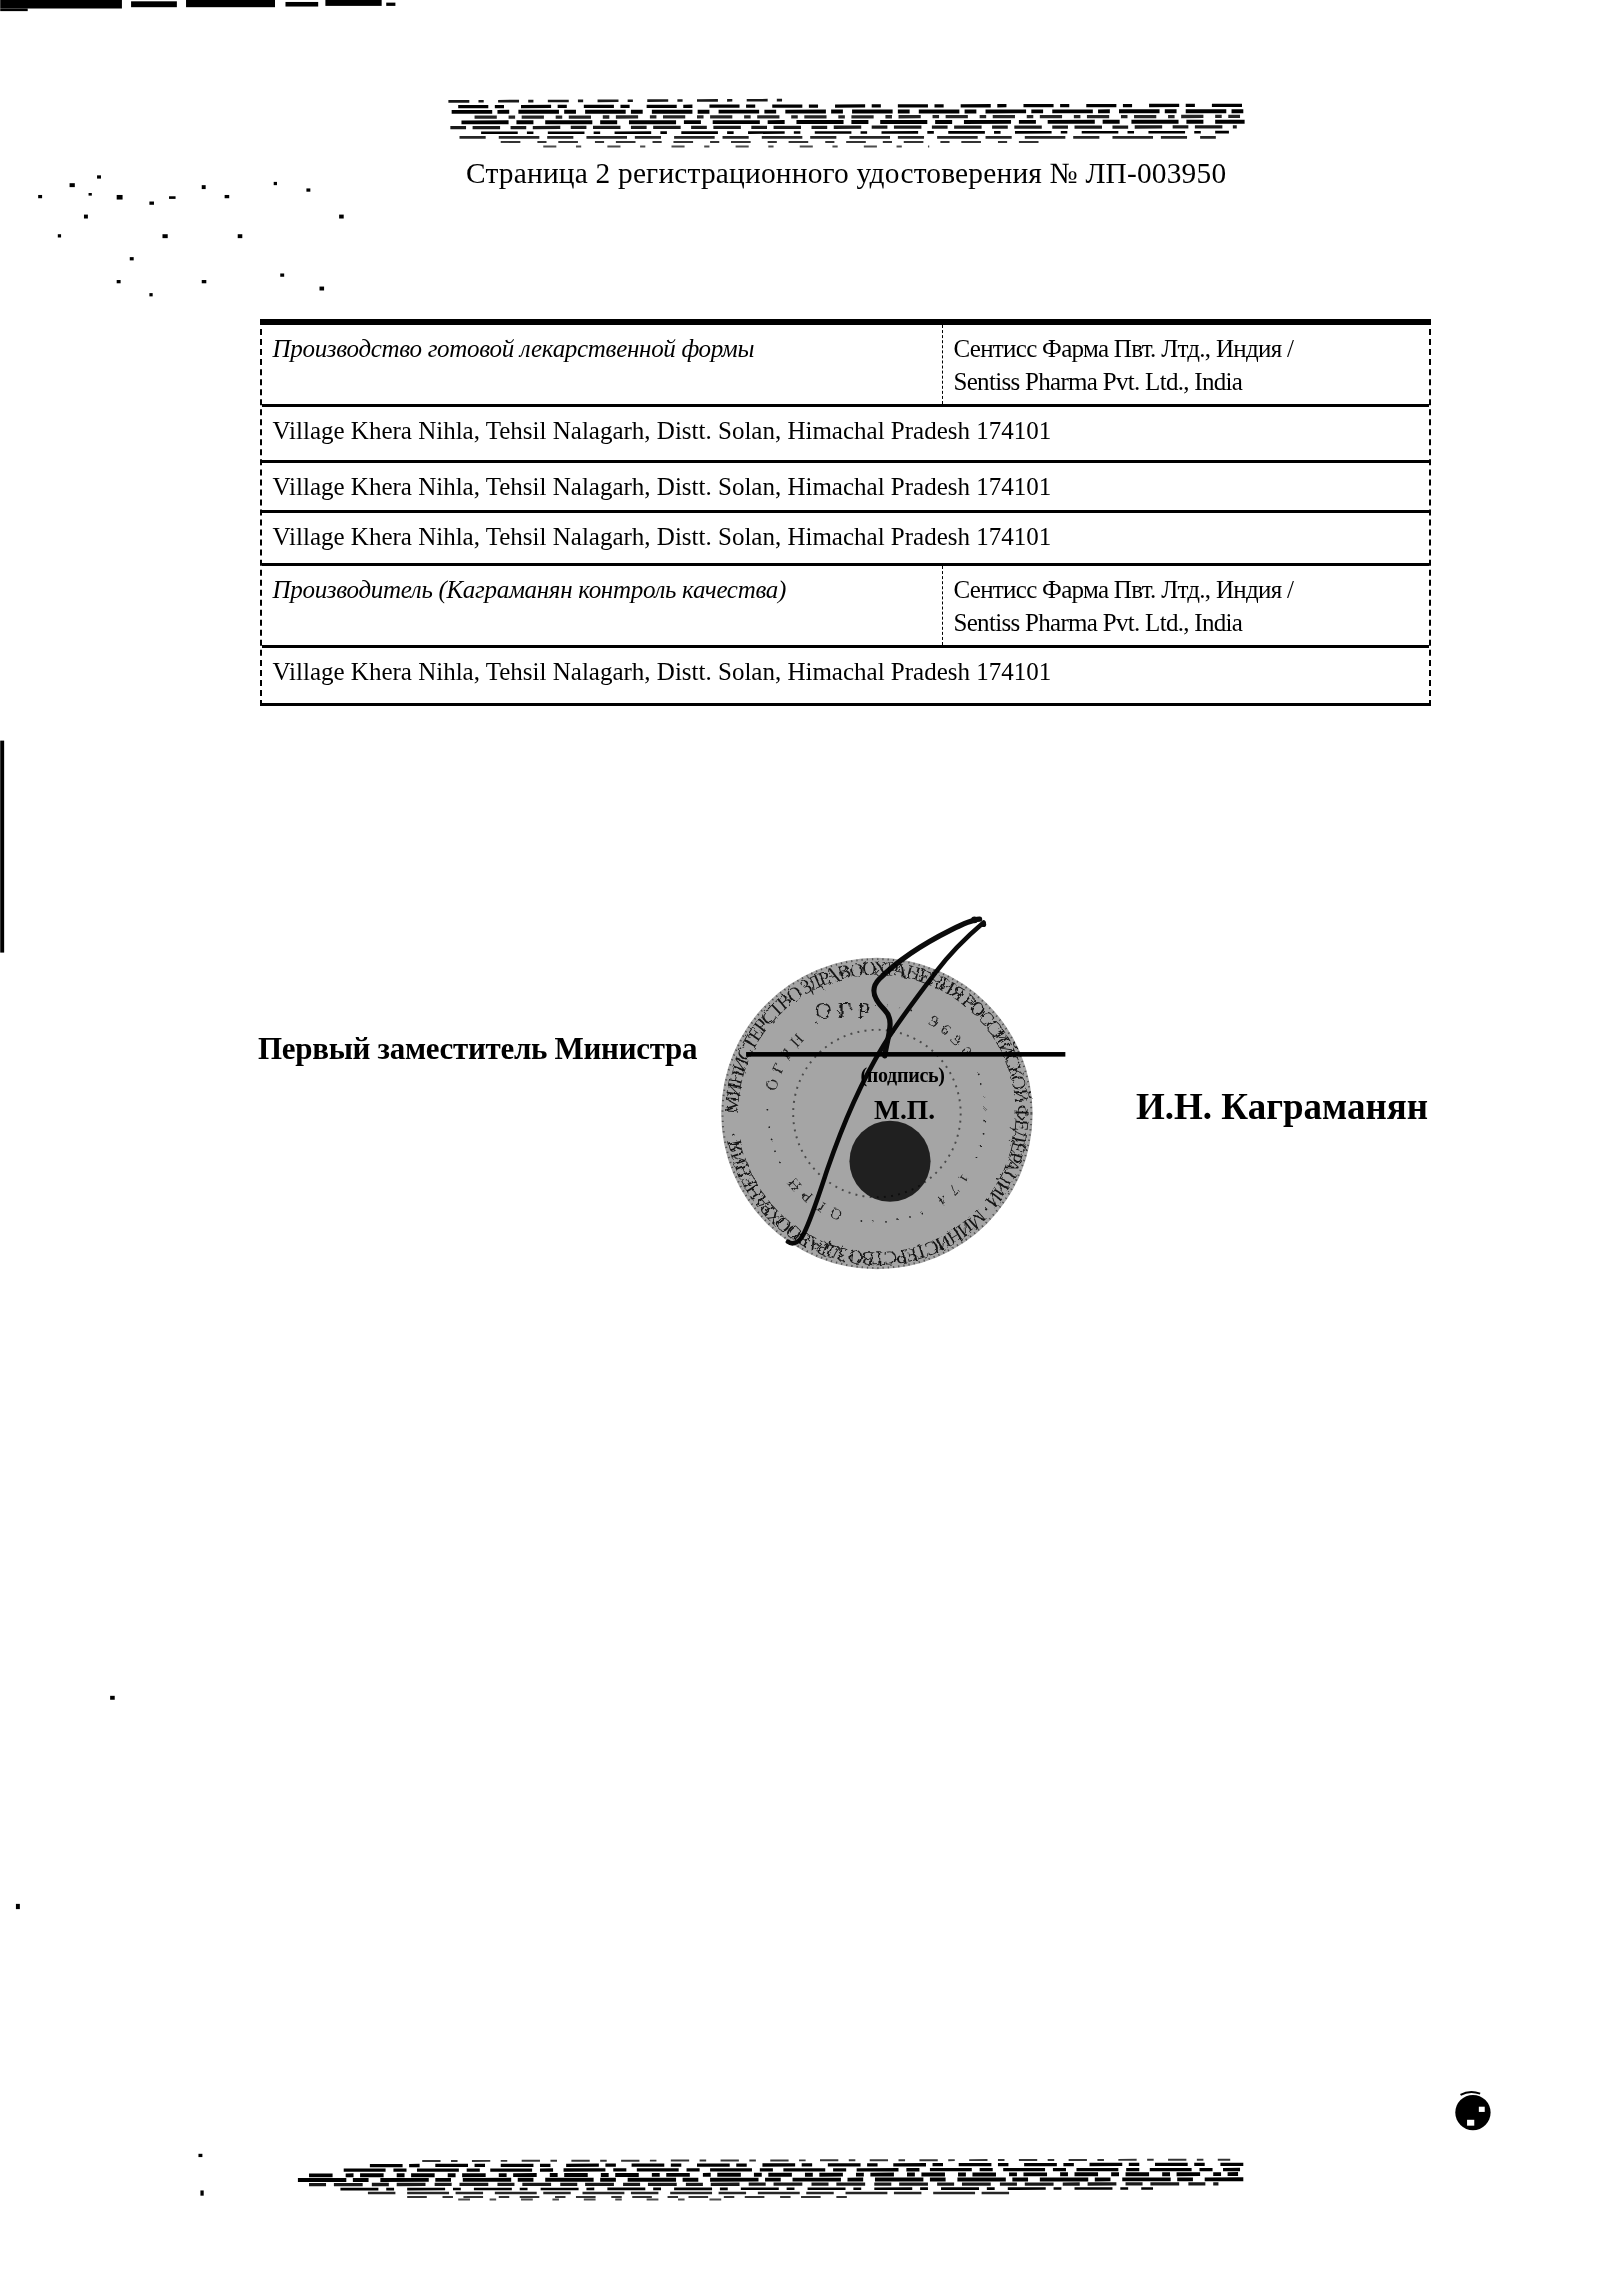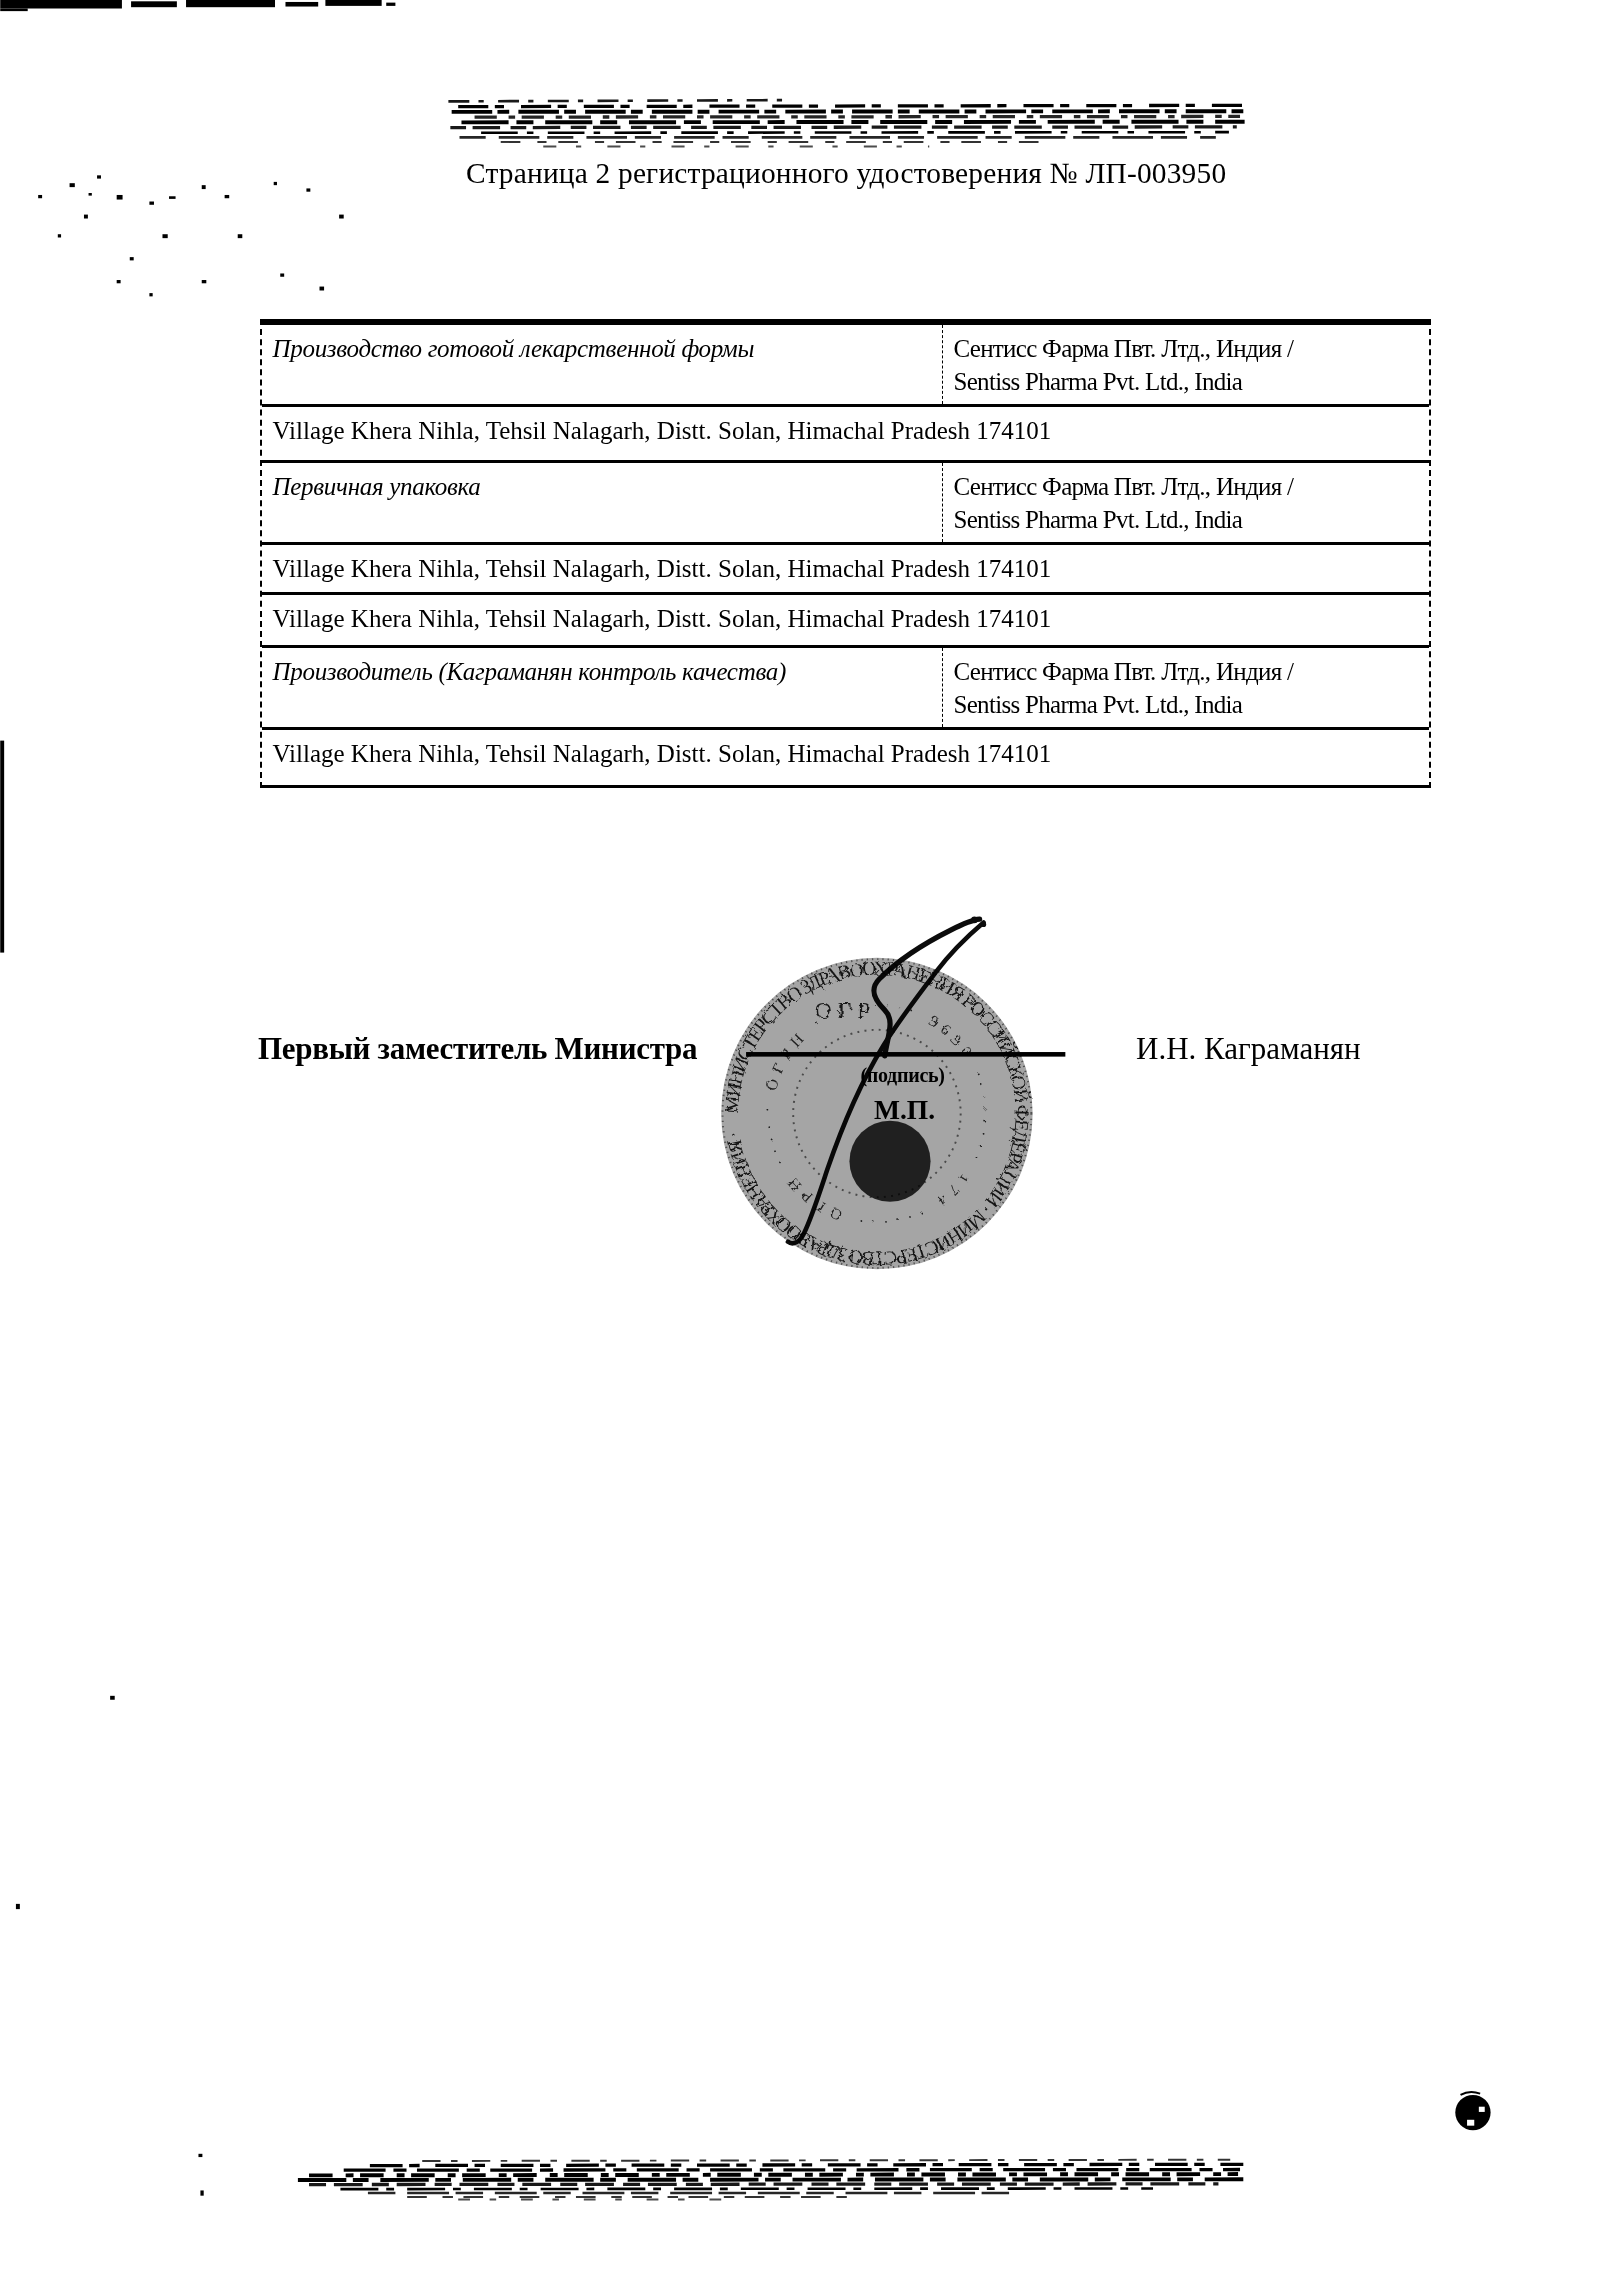--- a/index.html
+++ b/index.html
@@ -26,21 +26,21 @@
   td.company{border-left:1.3px dashed #000;letter-spacing:-0.7px;}
   td.thead{font-weight:bold;font-size:25.5px;line-height:1.42;letter-spacing:-0.3px;}
   td.addr{font-size:23px;padding-top:10.5px;letter-spacing:0;}
   tr.h-head{height:92px;} tr.h-l1{height:65px;} tr.h-a1{height:56px;}
   tr.h-l2{height:71px;} tr.h-a2{height:50px;} tr.h-l3{height:68px;} tr.h-a3{height:53px;}
   tr.h-l4{height:63px;}  tr.h-a4{height:56px;}
 
   
   #minister-title{left:258px;top:1031px;font-size:31px;font-weight:bold;white-space:nowrap;
                   letter-spacing:-0.3px;}
-  #minister-name{left:1136px;top:1031px;font-size:31px;font-weight:normal;white-space:nowrap;}
+  #minister-name{left:1136px;top:1085px;font-size:37px;font-weight:bold;white-space:nowrap;}
   #signature-caption{left:845px;top:1064px;width:115px;text-align:center;font-size:20px;
                      font-weight:bold;letter-spacing:-0.3px;}
   #seal-caption{left:874px;top:1094px;font-size:27.5px;font-weight:bold;}
 </style>
 </head>
 <body>
 
 <div id="page">
 
   <svg id="artwork" width="1623" height="2284" viewBox="0 0 2480 3491">
@@ -187,27 +187,20 @@
           <td class="c1 stage">Производство готовой лекарственной формы</td>
           <td class="company">
             <div>Сентисс Фарма Пвт. Лтд., Индия /</div>
             <div>Sentiss Pharma Pvt. Ltd.,  India</div>
           </td>
         </tr>
         <tr class="sep h-a1">
           <td class="addr" colspan="2">Village Khera Nihla, Tehsil Nalagarh, Distt. Solan, Himachal Pradesh 174101</td>
         </tr>
 
-        <tr class="sep h-l2">
-          <td class="c1 stage">Первичная упаковка</td>
-          <td class="company">
-            <div>Сентисс Фарма Пвт. Лтд., Индия /</div>
-            <div>Sentiss Pharma Pvt. Ltd.,  India</div>
-          </td>
-        </tr>
         <tr class="sep h-a2">
           <td class="addr" colspan="2">Village Khera Nihla, Tehsil Nalagarh, Distt. Solan, Himachal Pradesh 174101</td>
         </tr>
 
         <tr class="sep h-a3">
           <td class="addr" colspan="2">Village Khera Nihla, Tehsil Nalagarh, Distt. Solan, Himachal Pradesh 174101</td>
         </tr>
 
         <tr class="sep h-l4">
           <td class="c1 stage">Производитель (Каграманян контроль качества)</td>

